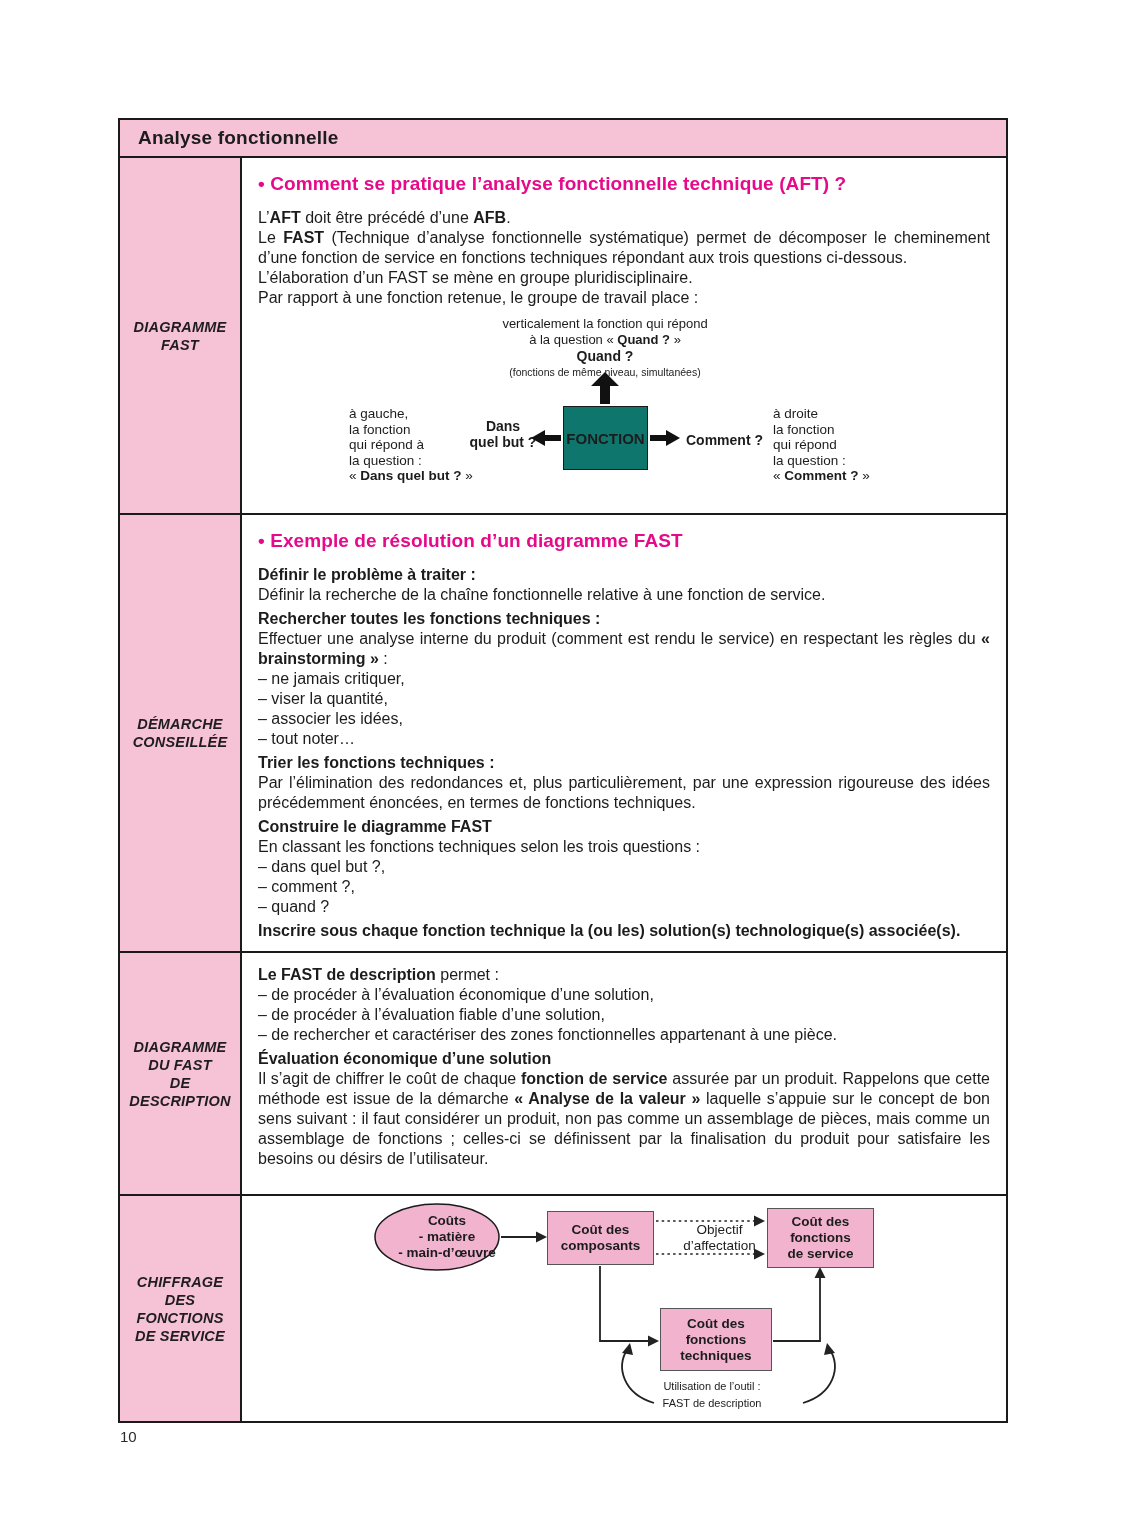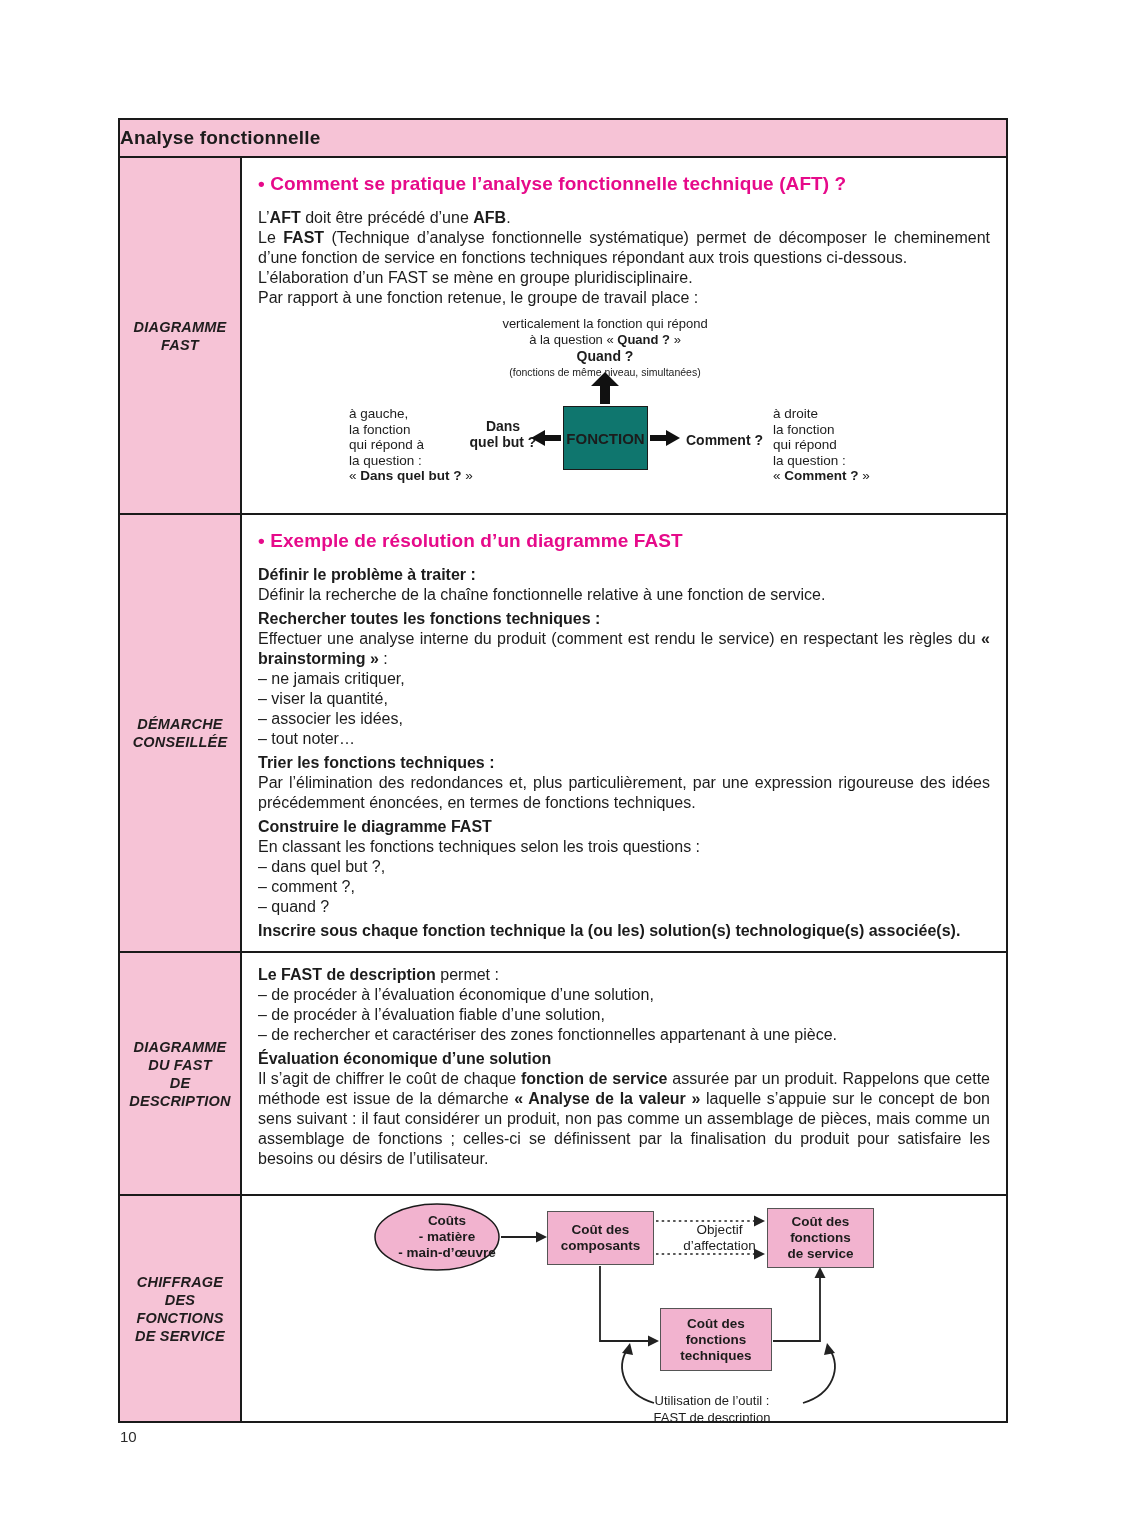--- a/index.html
+++ b/index.html
@@ -9,21 +9,21 @@
     font-family:"Liberation Sans", sans-serif;
     color:#1c1c1c;
     -webkit-font-smoothing:antialiased;
   }
   .doc-table {
     position:absolute; left:118px; top:118px; width:890px;
     border:2px solid #1a1a1a; background:#fff;
   }
   .doc-header {
     height:38px; background:#f6c3d6; border-bottom:2px solid #1a1a1a;
-    display:flex; align-items:center; 
+    display:flex; align-items:center; padding-left:18px;
     font-size:19px; font-weight:bold; letter-spacing:0.2px;
   }
   .doc-row { display:flex; }
   .doc-row + .doc-row { border-top:2px solid #1a1a1a; }
   .row-label {
     width:122px; flex:0 0 122px; background:#f6c3d6;
     border-right:2px solid #1a1a1a;
     display:flex; flex-direction:column; align-items:center; justify-content:center;
     font-weight:bold; font-size:14.5px; line-height:18px; text-align:center;
     letter-spacing:0.2px; color:#201d1e;font-style:italic;
@@ -87,22 +87,22 @@
   .chif-box-techniques{ left:402px; top:112px; width:112px; height:63px; }
   .chif-ellipse-text {
     position:absolute; left:119px; top:17px; width:140px; text-align:center;
     font-weight:bold; font-size:13.5px; line-height:16px;
   }
   .chif-objectif {
     position:absolute; left:396px; top:26px; width:131px; text-align:center;
     font-size:13.5px; line-height:16px;
   }
   .chif-caption {
-    position:absolute; left:352px; top:196px; width:204px; text-align:center;
-    font-size:13px; line-height:17px;
+    position:absolute; left:352px; top:182px; width:204px; text-align:center;
+    font-size:11px; line-height:17px;
   }
   .page-number { position:absolute; left:120px; top:1428px; font-size:15px; color:#2b2b2b; }
 </style>
 </head>
 <body>
 
 <div class="doc-table">
 
   <div class="doc-header">Analyse fonctionnelle</div>
 

